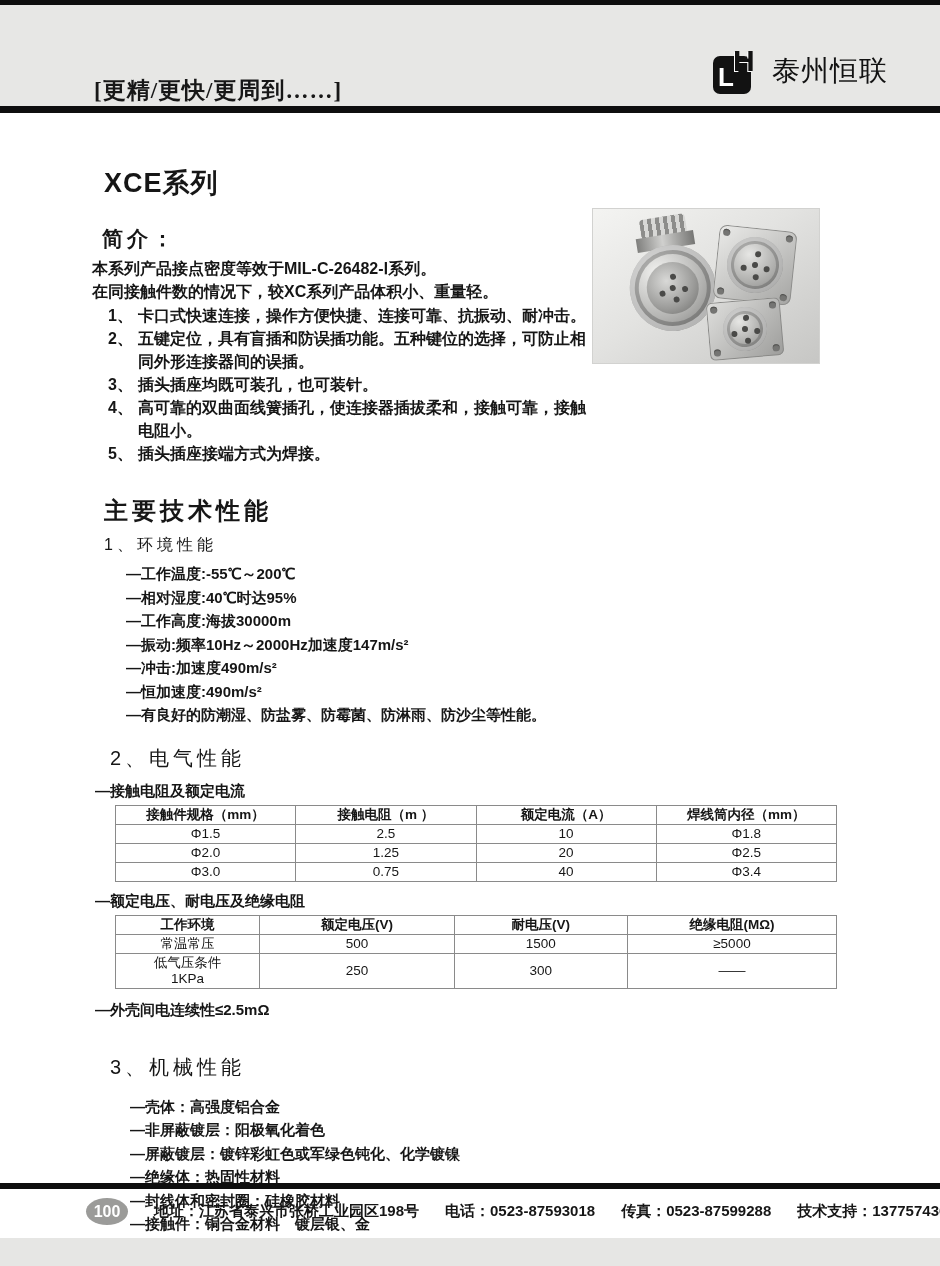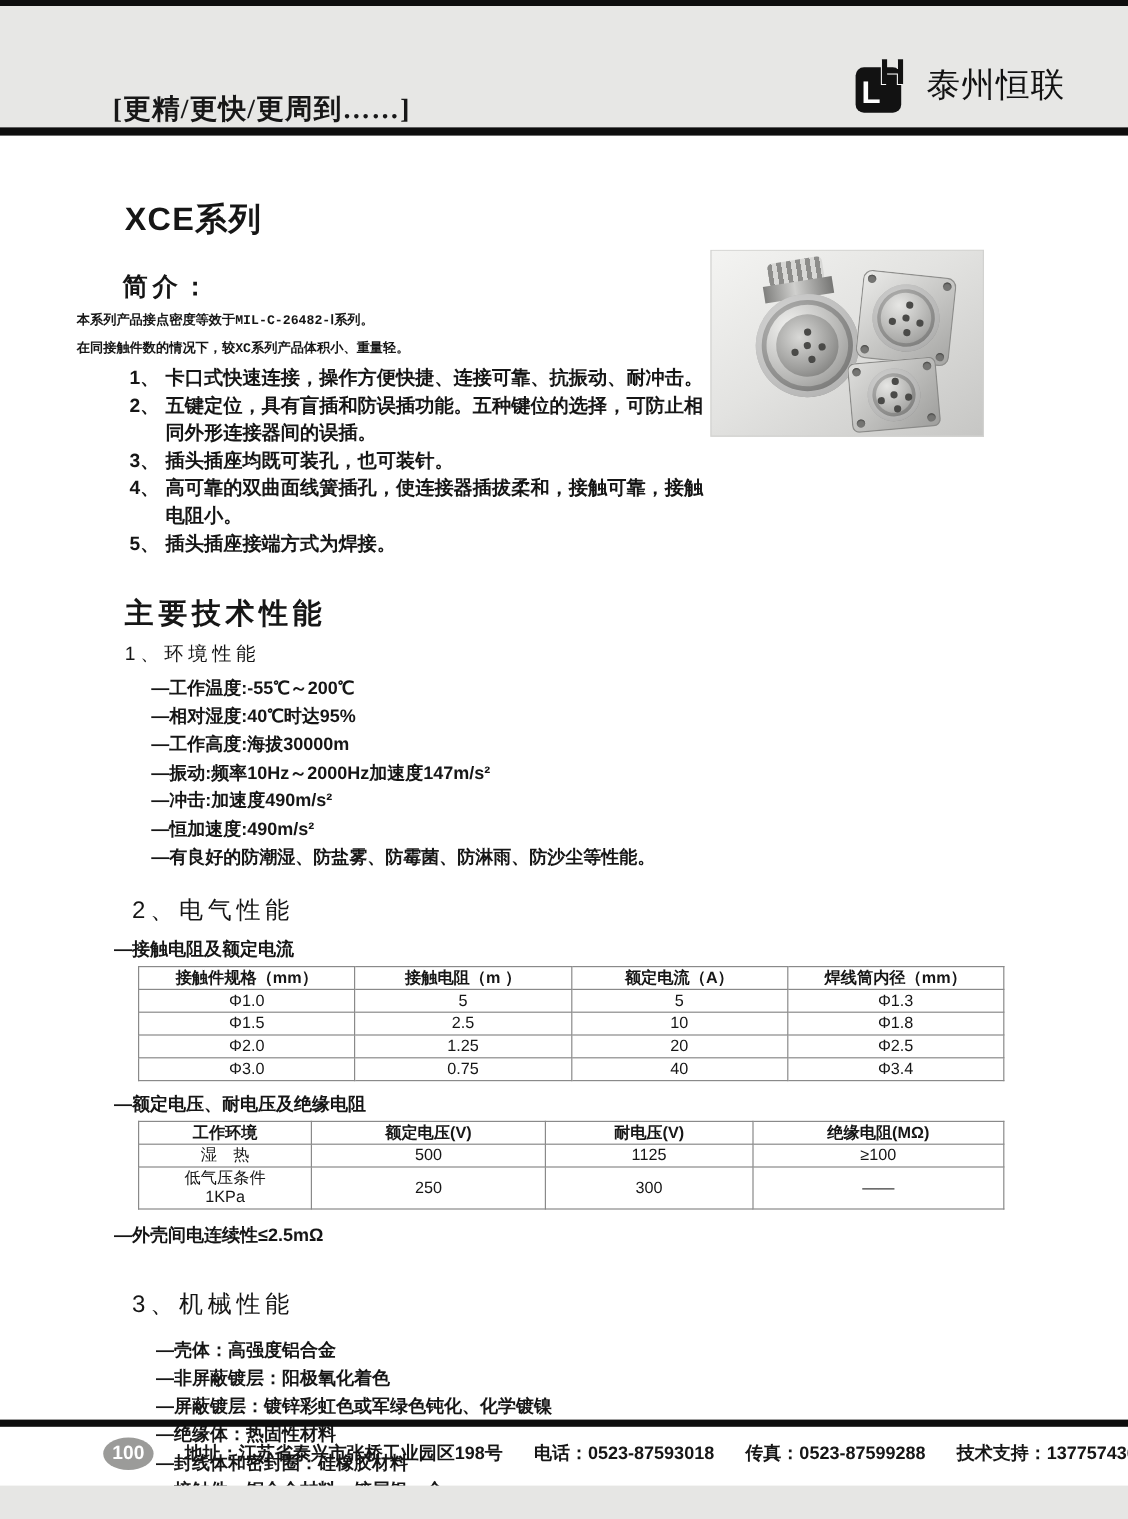--- a/index.html
+++ b/index.html
@@ -16,21 +16,21 @@
   .logo-sq{position:absolute;left:0;bottom:2px;width:38px;height:38px;background:#121212;border-radius:7px;}
   .logo-l{position:absolute;left:5px;bottom:6px;color:#ffffff;font-weight:bold;font-size:26px;line-height:1;
     font-family:"Liberation Sans", sans-serif;}
   .logo-h{position:absolute;left:20px;top:0;color:#121212;font-weight:bold;font-size:30px;line-height:1;
     text-shadow:-1px 1px 0 #ffffff;}
   .brand-name{font-size:28px;font-weight:normal;letter-spacing:1px;color:#121212;padding-bottom:6px;}
   .black-bar{height:7px;background:#0e0e0e;}
   
   .title{margin:52px 0 0 104px;font-size:27px;font-weight:bold;letter-spacing:1px;}
   .intro-heading{margin:24px 0 4px 102px;font-size:21px;font-weight:bold;letter-spacing:4px;}
-  .intro-lines{margin-left:64px;width:470px;font-size:11px;line-height:23px;font-weight:bold;font-family:Liberation Mono, monospace;}
+  .intro-lines{margin-left:92px;width:470px;font-size:16px;line-height:23px;font-weight:bold;}
   .intro-list{margin:1px 0 0 108px;width:492px;}
   .intro-item{display:flex;font-size:16px;line-height:23px;font-weight:bold;}
   .intro-item .num{width:30px;flex:none;}
   .intro-item .txt{flex:1;}
   
   .photo{position:absolute;left:592px;top:208px;width:228px;height:156px;
     background:linear-gradient(145deg,#f4f4f2 0%,#e3e3e1 45%,#c6c6c4 100%);
     box-shadow:inset 0 0 0 1px #d2d2d0;}
   .connA{position:absolute;left:30px;top:8px;width:100px;height:134px;transform:rotate(-9deg);}
   .connA .clamp{width:46px;height:20px;margin:0 auto;border-radius:4px;
@@ -178,26 +178,20 @@
       <col>
     </colgroup>
   <tbody>
       <tr>
     <th>接触件规格（mm）</th>
     <th>接触电阻（m ）</th>
     <th>额定电流（A）</th>
     <th>焊线筒内径（mm）</th>
   </tr>
   <tr>
-    <td>Φ1.0</td>
-    <td>5</td>
-    <td>5</td>
-    <td>Φ1.3</td>
-  </tr>
-  <tr>
     <td>Φ1.5</td>
     <td>2.5</td>
     <td>10</td>
     <td>Φ1.8</td>
   </tr>
   <tr>
     <td>Φ2.0</td>
     <td>1.25</td>
     <td>20</td>
     <td>Φ2.5</td>
@@ -220,24 +214,24 @@
       <col class="c4">
     </colgroup>
   <tbody>
       <tr>
     <th>工作环境</th>
     <th>额定电压(V)</th>
     <th>耐电压(V)</th>
     <th>绝缘电阻(MΩ)</th>
   </tr>
   <tr>
-    <td>湿　热</td>
+    <td>常温常压</td>
     <td>500</td>
-    <td>1125</td>
-    <td>≥100</td>
+    <td>1500</td>
+    <td>≥5000</td>
   </tr>
   <tr>
     <td>低气压条件1KPa</td>
     <td>250</td>
     <td>300</td>
     <td>——</td>
   </tr>
 </tbody>
   </table>
 <div class="note">—外壳间电连续性≤2.5mΩ</div>

